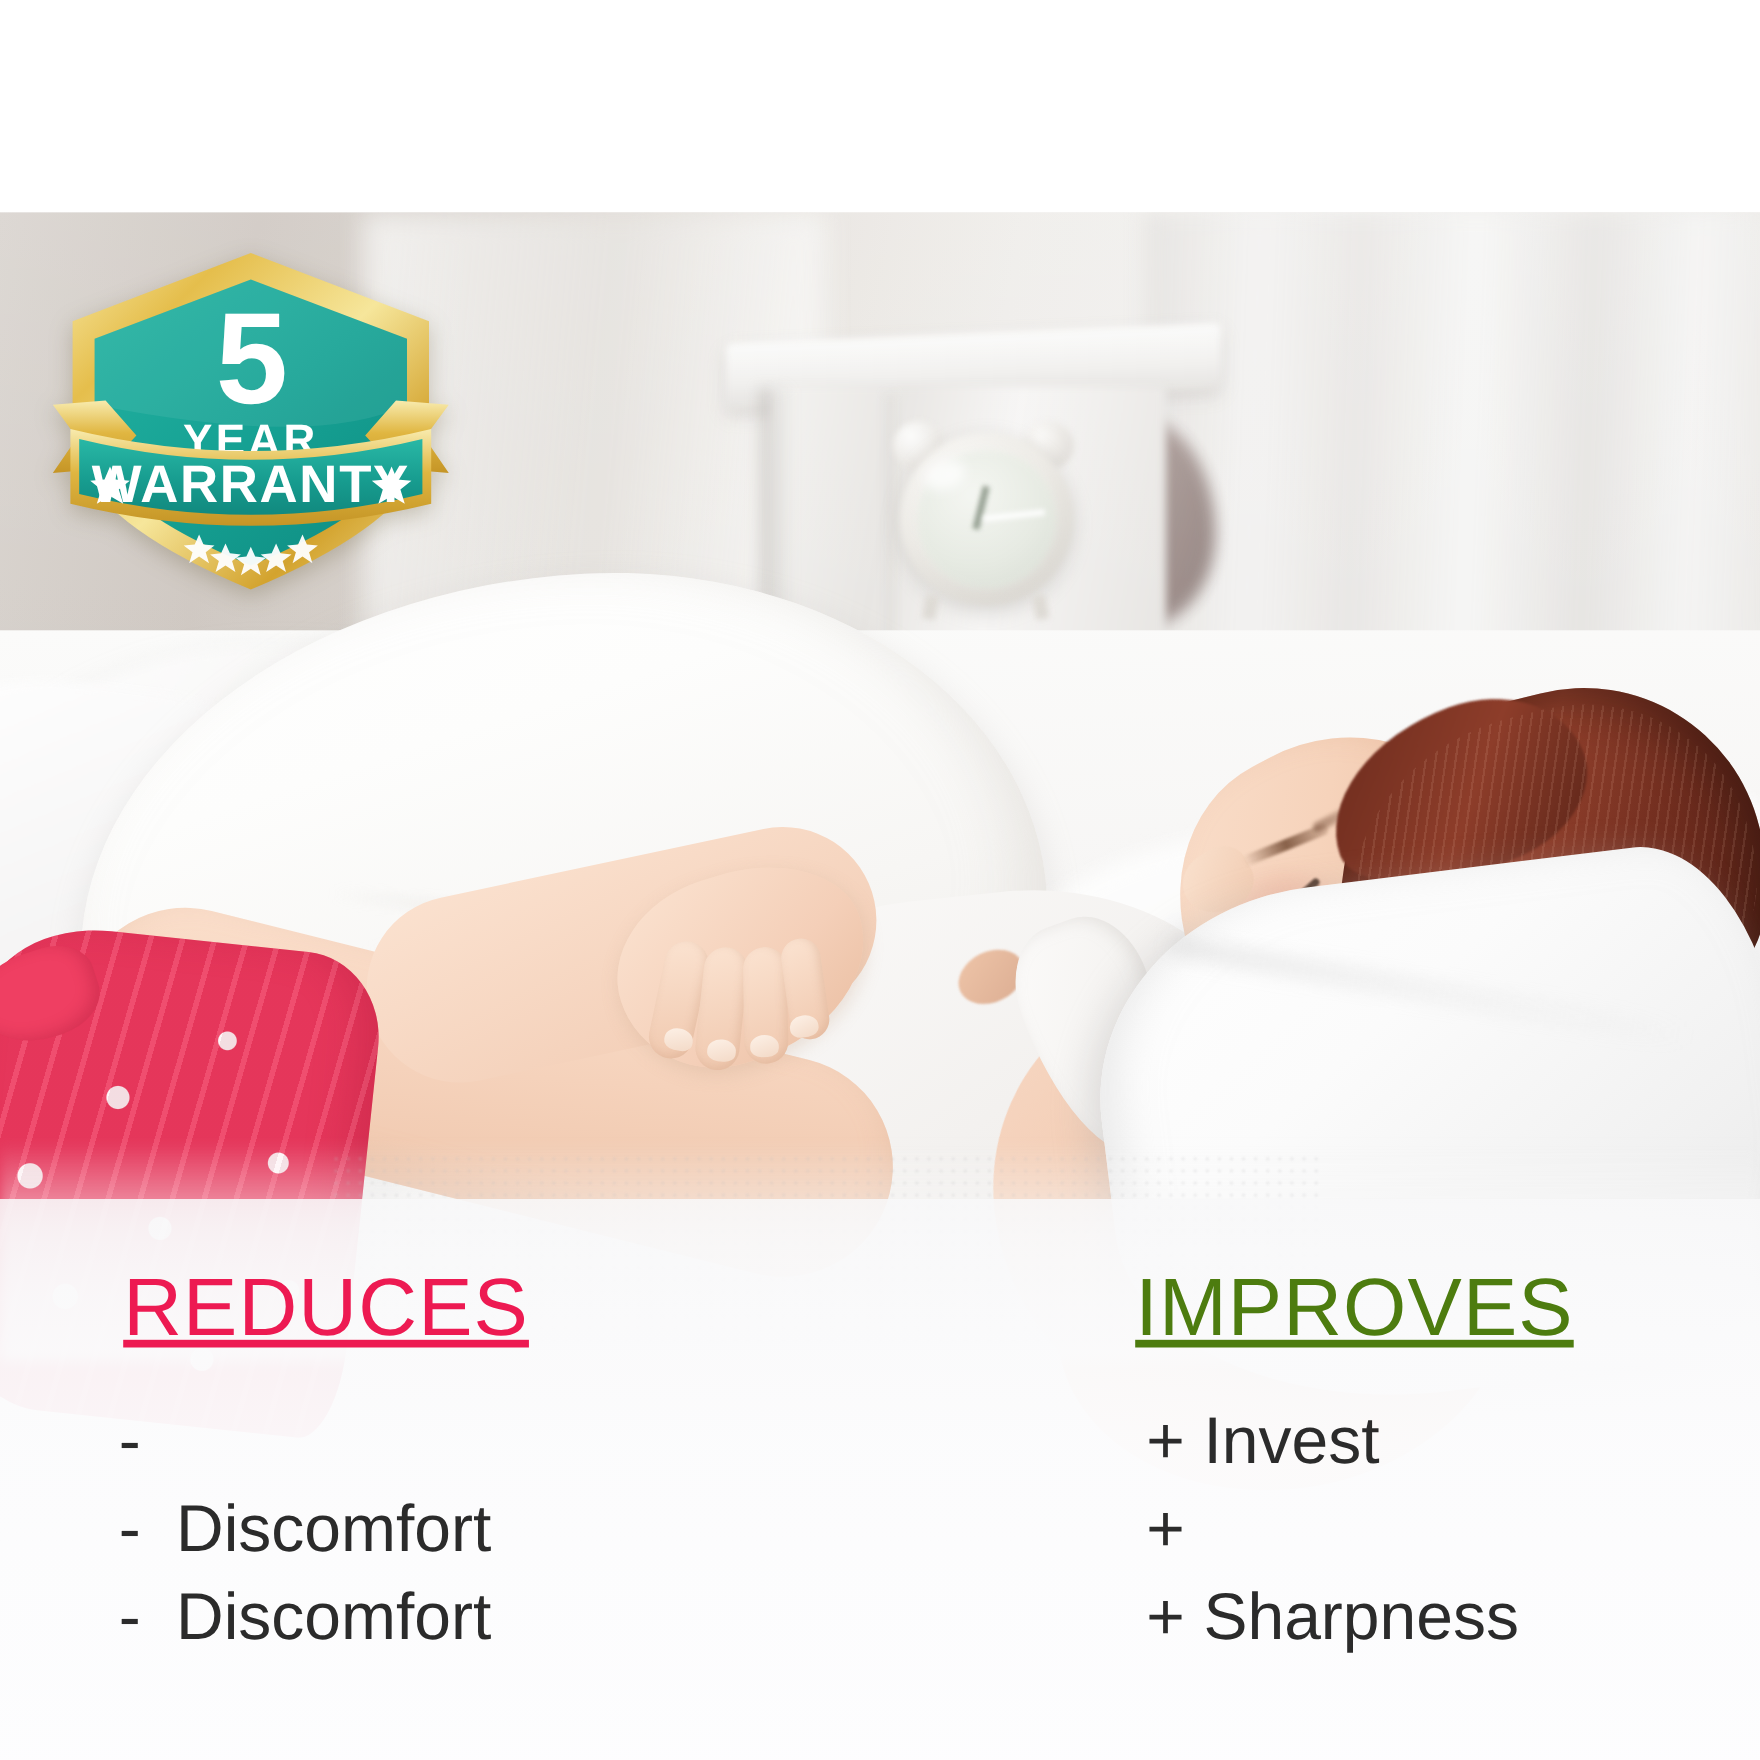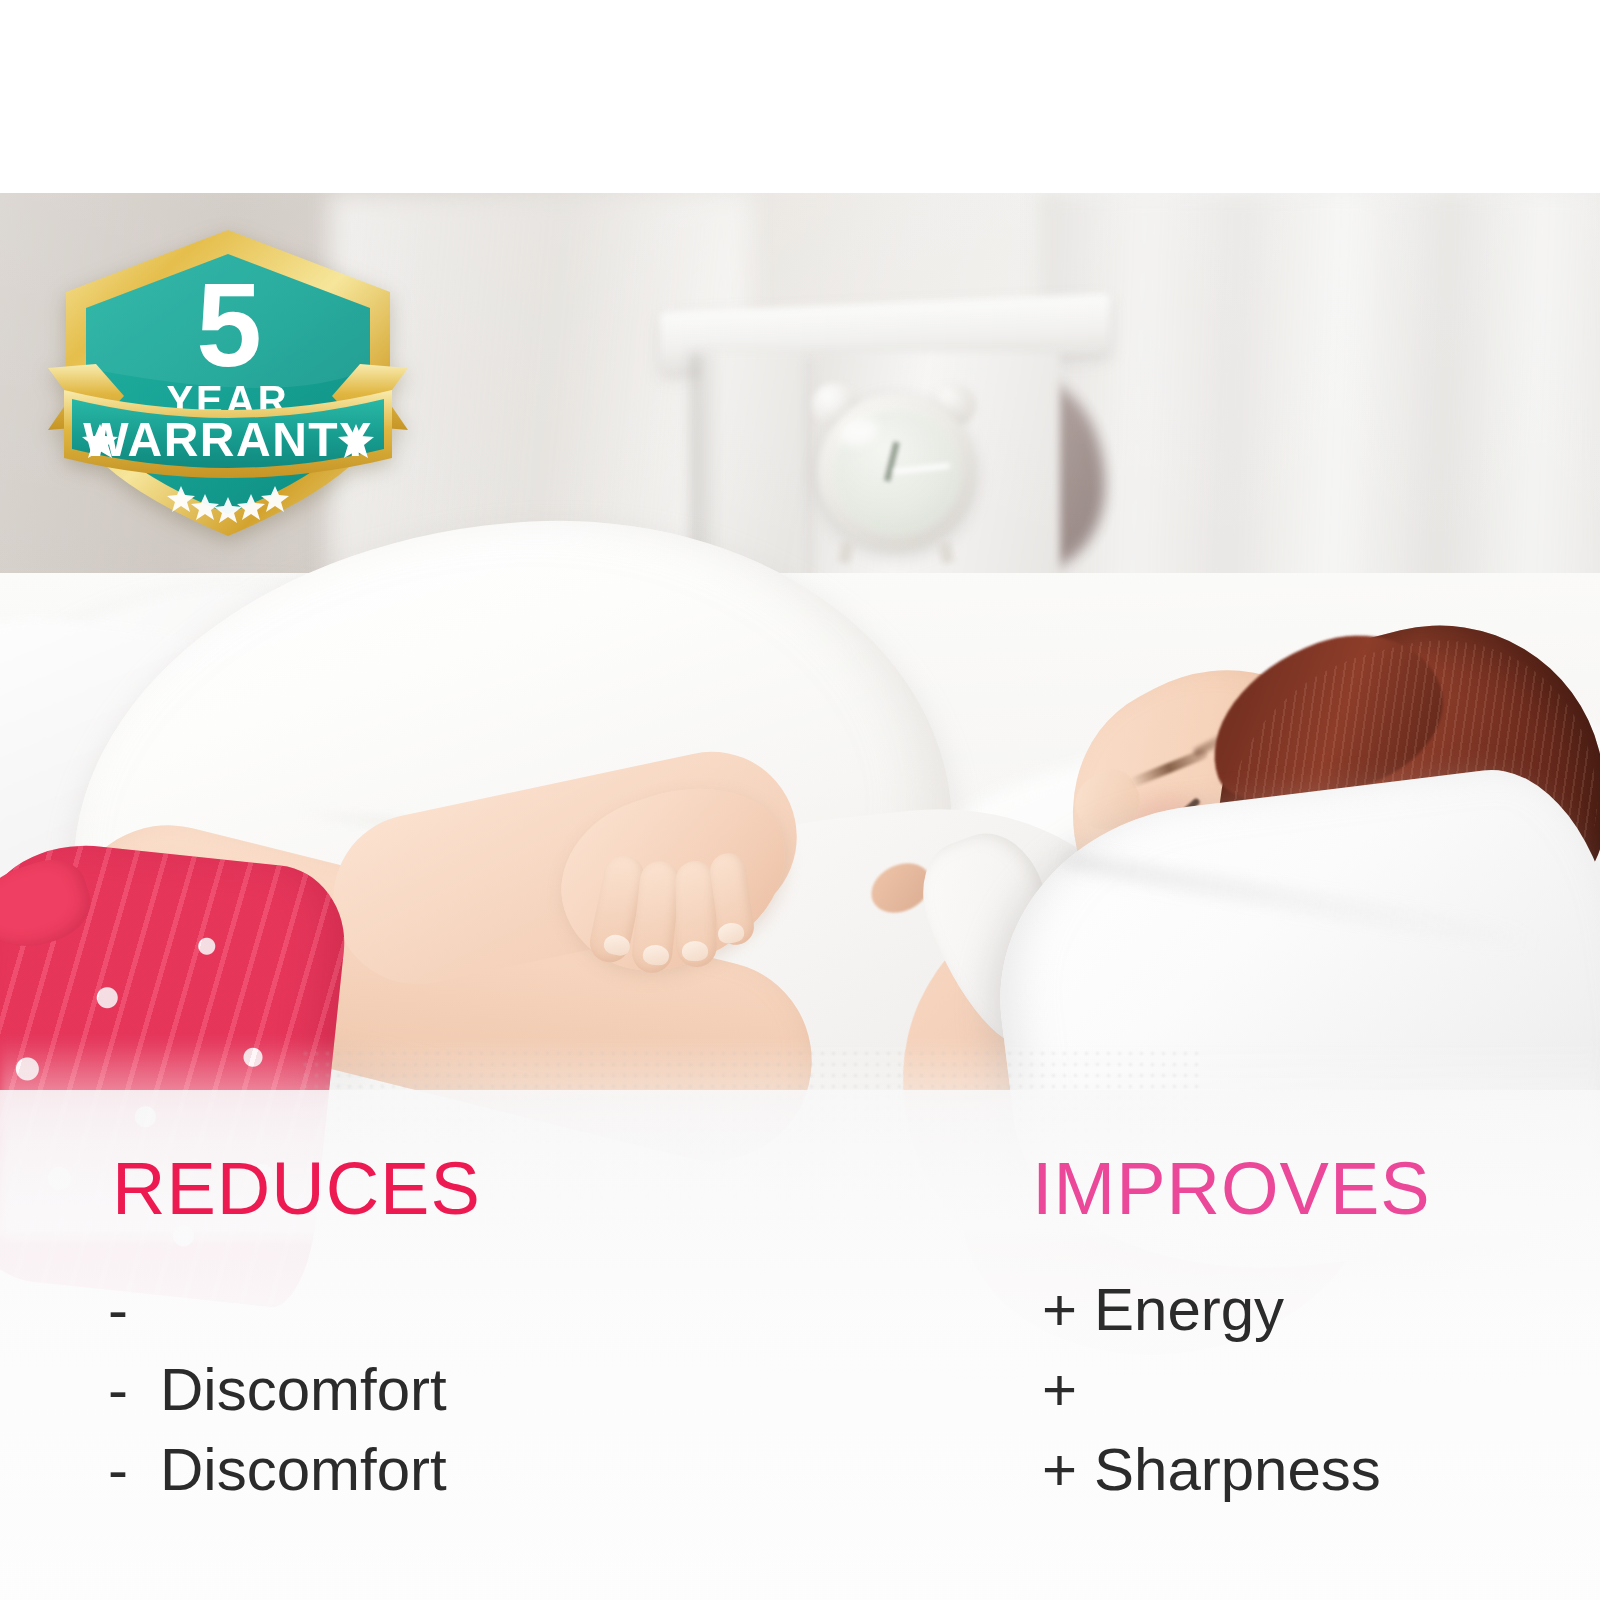--- a/index.html
+++ b/index.html
@@ -469,23 +469,24 @@
   .col-right{left:1032px;}
 
   .col-head{
     font-family:"Liberation Sans", sans-serif;
     font-size:74px;
     font-weight:400;
     letter-spacing:1px;
     line-height:1;
     margin:0;
     padding:0;
+    text-decoration:underline;
   }
   .col-left .col-head{color:#ed1a52;margin-top:62px;margin-left:4px;}
-  .col-right .col-head{color:#ec4899;margin-top:62px;}
+  .col-right .col-head{color:#4d7c0f;margin-top:62px;}
 
   .b-list{list-style:none;margin:0;padding:0;margin-top:44px;}
   .b-item{
     font-family:"Liberation Sans", sans-serif;
     font-size:60px;
     font-weight:300;
     color:#2b2b2b;
     line-height:1.33;
     white-space:nowrap;
     display:flex;
@@ -630,21 +631,21 @@
           <span>Discomfort</span>
         </li>
       </ul>
     </div>
 
     <div class="col col-right">
       <div class="col-head">IMPROVES</div>
       <ul class="b-list">
         <li class="b-item">
           <span class="b-sign">+</span>
-          <span>Energy</span>
+          <span>Invest</span>
         </li>
         <li class="b-item">
           <span class="b-sign">+</span>
         </li>
         <li class="b-item">
           <span class="b-sign">+</span>
           <span>Sharpness</span>
         </li>
       </ul>
     </div>

